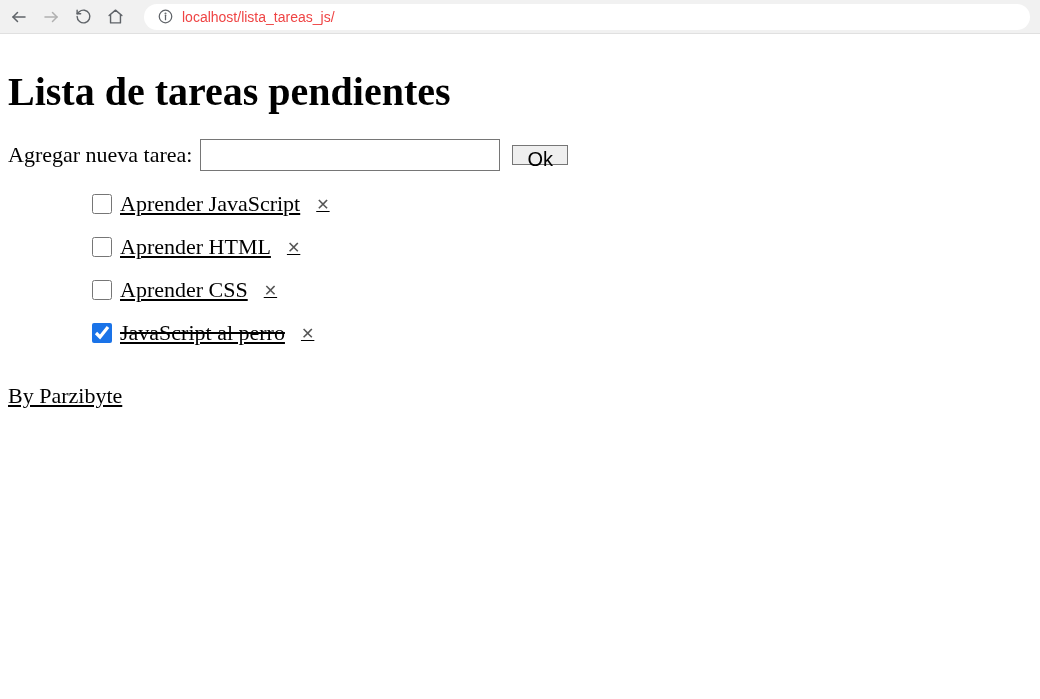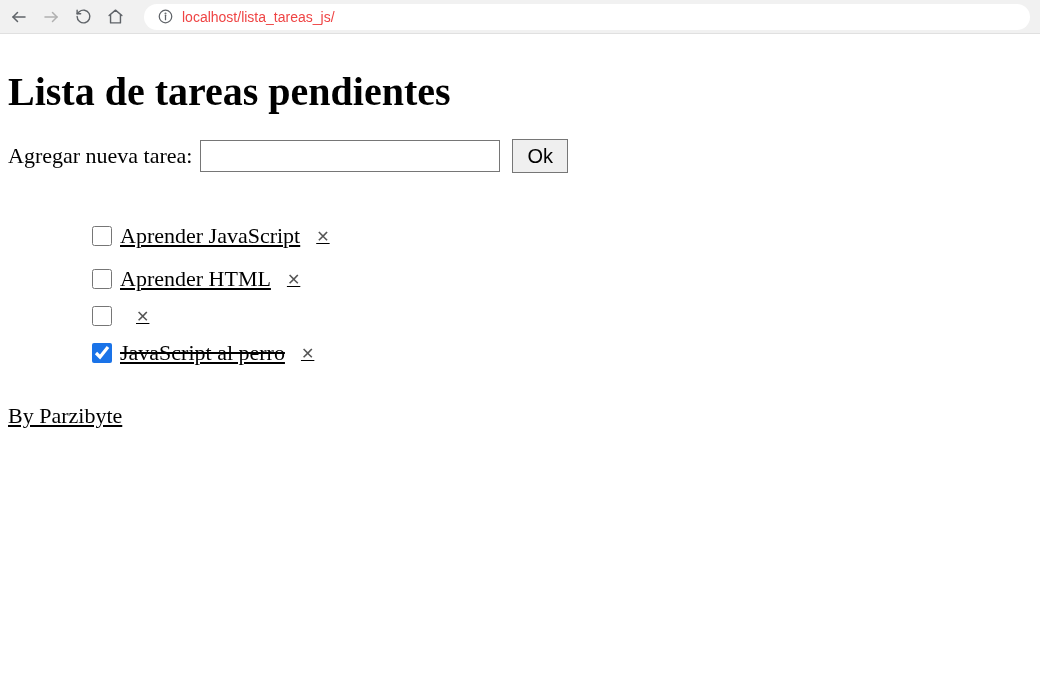--- a/index.html
+++ b/index.html
@@ -55,35 +55,35 @@
     h1 {
       font-size: 40px;
       font-weight: bold;
       margin: 26px 0 24px 0;
     }
     .form-row {
       font-size: 22px;
       display: flex;
       align-items: center;
       gap: 6px;
-      margin-bottom: 42px;
+      margin-bottom: 12px;
     }
     .form-row label {
       margin-right: 2px;
     }
     .task-input {
       width: 300px;
       height: 32px;
       border: 1px solid #767676;
       font-size: 18px;
       padding: 2px 4px;
       background: #fff;
     }
     .ok-button {
-      height: 34px;
+      height: 20px;
       padding: 2px 14px;
       font-size: 20px;
       font-family: Arial, sans-serif;
       background: #efefef;
       border: 1px solid #767676;
       cursor: pointer;
       margin-left: 6px;
     }
     ul.task-list {
       list-style: none;
@@ -175,20 +175,21 @@
       <span class="task-text">Aprender JavaScript</span>
       <span class="delete-x">✕</span>
     </li>
     <li>
       <input type="checkbox" style="">
       <span class="task-text">Aprender HTML</span>
       <span class="delete-x">✕</span>
     </li>
     <li>
       <input type="checkbox" style="">
+      <span class="task-text">Aprender CSS</span>
       <span class="delete-x">✕</span>
     </li>
     <li>
       <input type="checkbox" checked="" style="">
       <span class="task-text done">JavaScript al perro</span>
       <span class="delete-x">✕</span>
     </li>
   </ul>
 
   <a class="footer-link">By Parzibyte</a>

